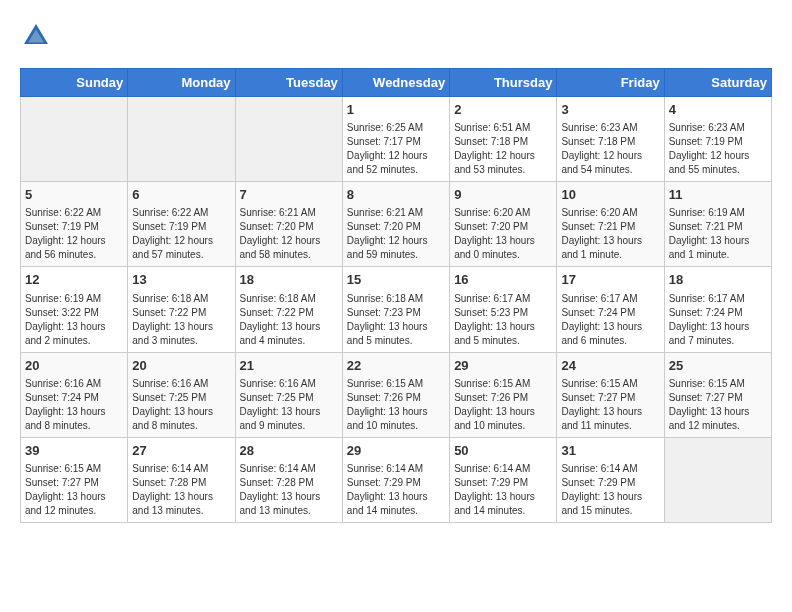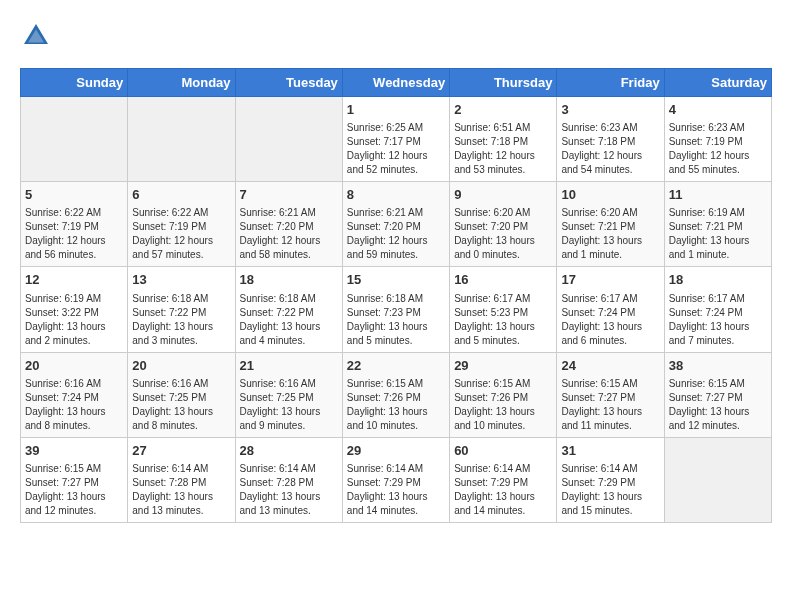--- a/index.html
+++ b/index.html
@@ -270,21 +270,21 @@
 Sunset: 7:26 PM
 Daylight: 13 hours and 10 minutes.</div>
         </td>
         <td>
           <span class="day-number">24</span>
           <div class="day-info">Sunrise: 6:15 AM
 Sunset: 7:27 PM
 Daylight: 13 hours and 11 minutes.</div>
         </td>
         <td>
-          <span class="day-number">38</span>
+          <span class="day-number">25</span>
           <div class="day-info">Sunrise: 6:15 AM
 Sunset: 7:27 PM
 Daylight: 13 hours and 12 minutes.</div>
         </td>
       </tr>
       <tr>
         <td>
           <span class="day-number">39</span>
           <div class="day-info">Sunrise: 6:15 AM
 Sunset: 7:27 PM
@@ -302,21 +302,21 @@
 Sunset: 7:28 PM
 Daylight: 13 hours and 13 minutes.</div>
         </td>
         <td>
           <span class="day-number">29</span>
           <div class="day-info">Sunrise: 6:14 AM
 Sunset: 7:29 PM
 Daylight: 13 hours and 14 minutes.</div>
         </td>
         <td>
-          <span class="day-number">60</span>
+          <span class="day-number">50</span>
           <div class="day-info">Sunrise: 6:14 AM
 Sunset: 7:29 PM
 Daylight: 13 hours and 14 minutes.</div>
         </td>
         <td>
           <span class="day-number">31</span>
           <div class="day-info">Sunrise: 6:14 AM
 Sunset: 7:29 PM
 Daylight: 13 hours and 15 minutes.</div>
         </td>

